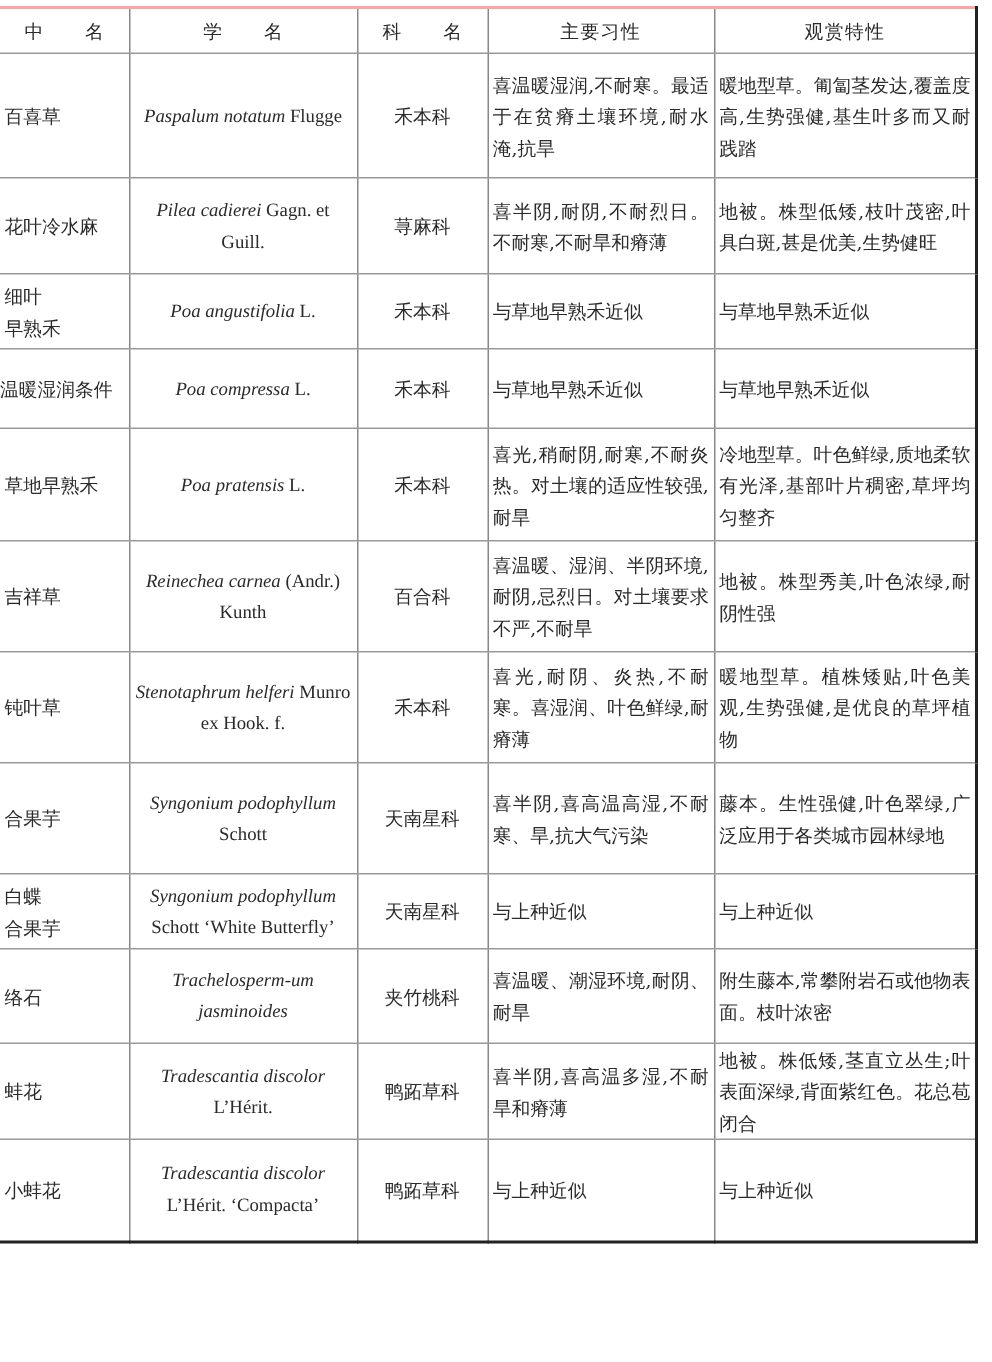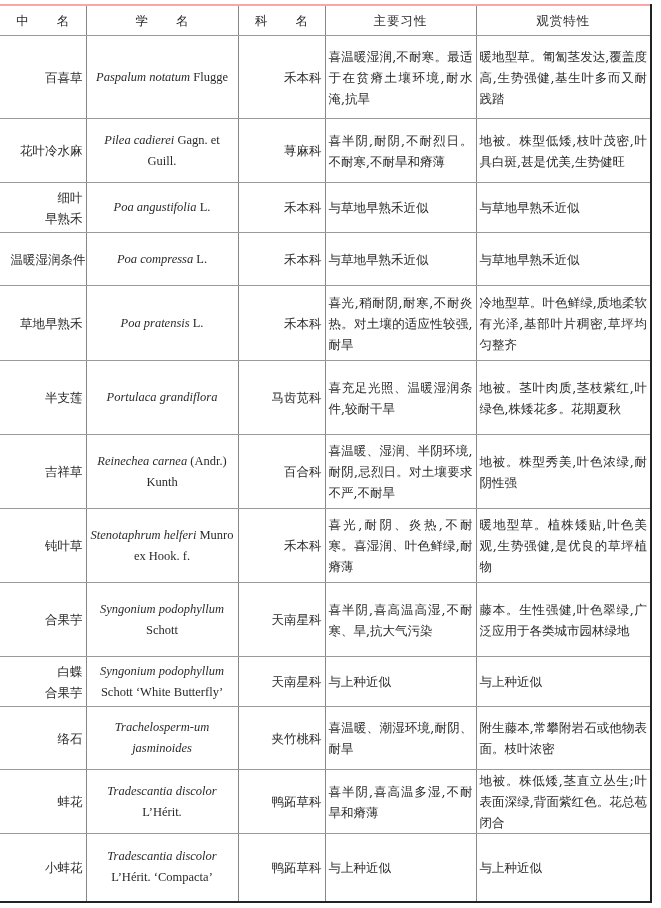--- a/index.html
+++ b/index.html
@@ -13,22 +13,22 @@
     table.plant-table td, table.plant-table th {
       border-left: 1px solid #888; border-right: 1px solid #888;
       border-top: 1px solid #999; border-bottom: 1px solid #999;
       font-size: 12.5px; line-height: 21px; font-weight: normal;
       padding: 0 3px; vertical-align: middle; overflow: hidden;
     }
     table.plant-table tr > *:first-child { border-left: none; }
     table.plant-table tr > *:last-child { border-right: 2px solid #222; }
     th { height: 29px; text-align: center; letter-spacing: 1px; }
     th.spaced { letter-spacing: 12px; text-indent: 12px; }
-    td.c-name { text-align: right; }
-    td.c-family { text-align: right; }
+    td.c-name { text-align: left; }
+    td.c-family { text-align: center; }
     td.c-sci { text-align: center; font-family: "Liberation Serif", "DejaVu Serif", serif; font-size: 12.5px; }
     td.c-habit, td.c-orn { text-align: justify; }
     .it { font-style: italic; }
     .name-line { display: block; }
   </style>
 </head>
 <body>
 
 <table class="plant-table">
   <colgroup>
@@ -89,29 +89,20 @@
       <td class="c-name">
           <span class="name-line">草地早熟禾</span>
         </td>
       <td class="c-sci"><span class="it">Poa pratensis</span><span> L.</span></td>
       <td class="c-family">禾本科</td>
       <td class="c-habit">喜光,稍耐阴,耐寒,不耐炎热。对土壤的适应性较强,耐旱</td>
       <td class="c-orn">冷地型草。叶色鲜绿,质地柔软有光泽,基部叶片稠密,草坪均匀整齐</td>
     </tr>
     <tr style="height:74px">
       <td class="c-name">
-          <span class="name-line">半支莲</span>
-        </td>
-      <td class="c-sci"><span class="it">Portulaca grandiflora</span><span></span></td>
-      <td class="c-family">马齿苋科</td>
-      <td class="c-habit">喜充足光照、温暖湿润条件,较耐干旱</td>
-      <td class="c-orn">地被。茎叶肉质,茎枝紫红,叶绿色,株矮花多。花期夏秋</td>
-    </tr>
-    <tr style="height:74px">
-      <td class="c-name">
           <span class="name-line">吉祥草</span>
         </td>
       <td class="c-sci"><span class="it">Reinechea carnea</span><span> (Andr.) Kunth</span></td>
       <td class="c-family">百合科</td>
       <td class="c-habit">喜温暖、湿润、半阴环境,耐阴,忌烈日。对土壤要求不严,不耐旱</td>
       <td class="c-orn">地被。株型秀美,叶色浓绿,耐阴性强</td>
     </tr>
     <tr style="height:74px">
       <td class="c-name">
           <span class="name-line">钝叶草</span>

